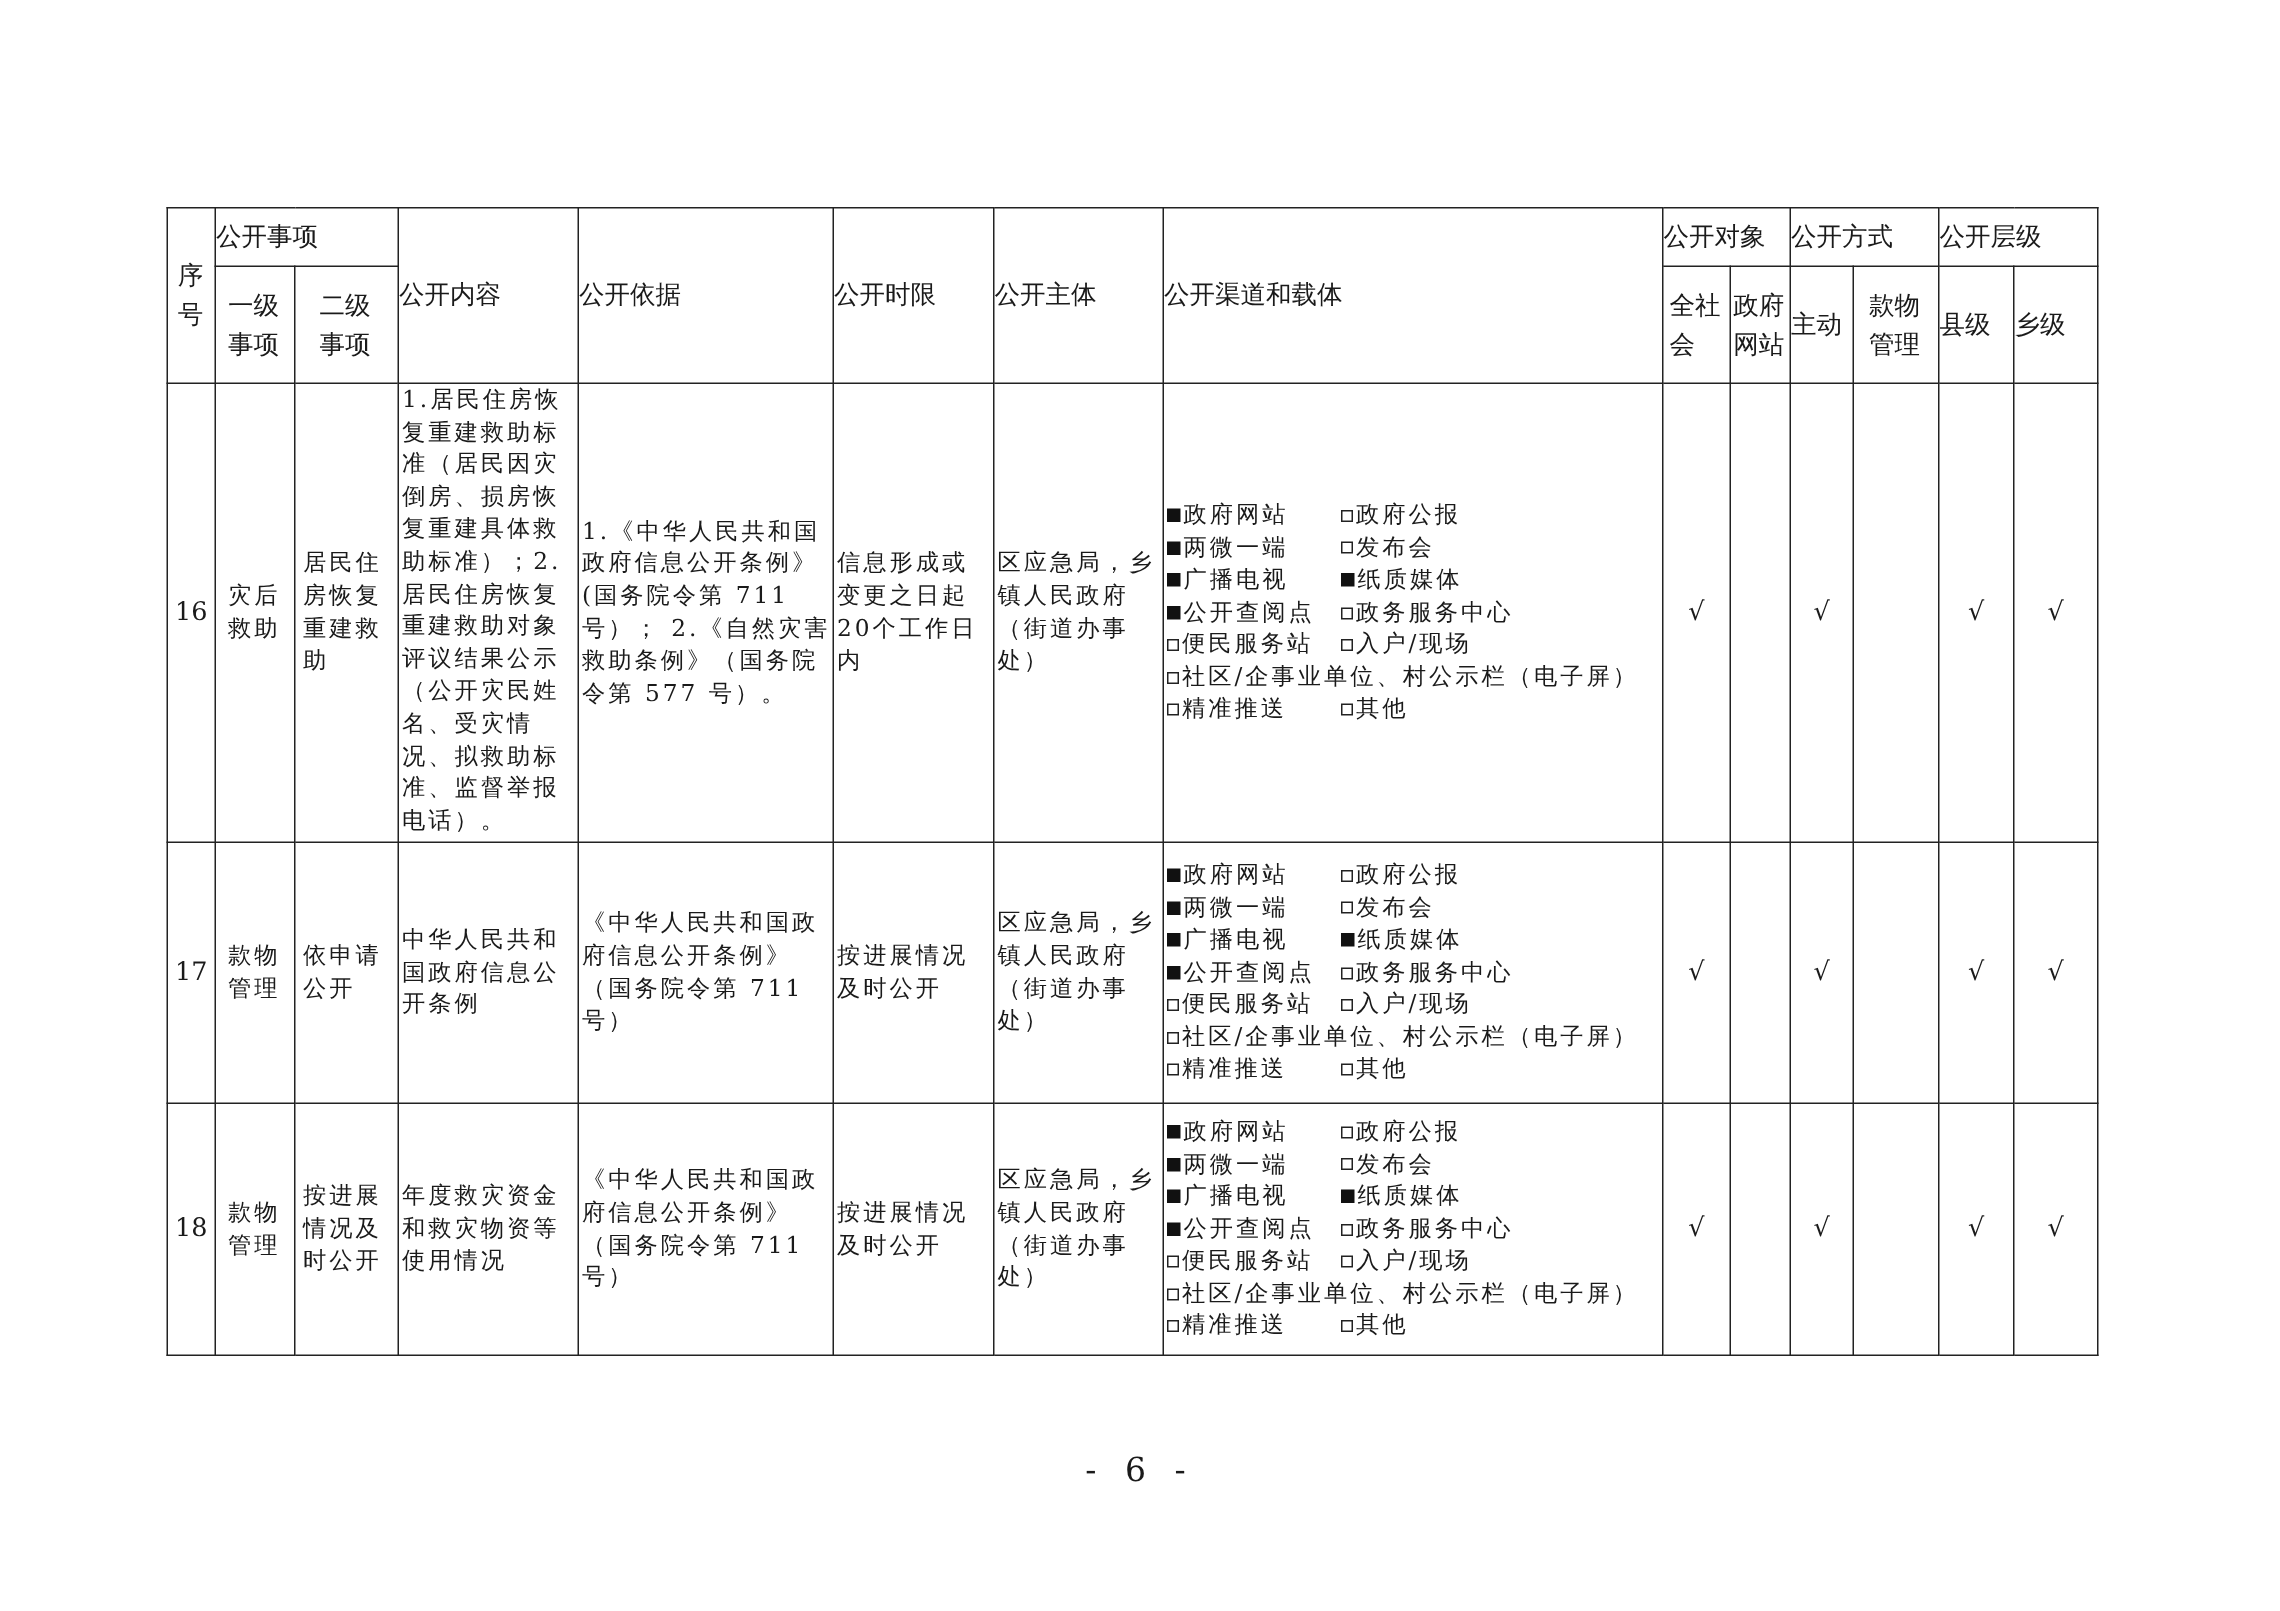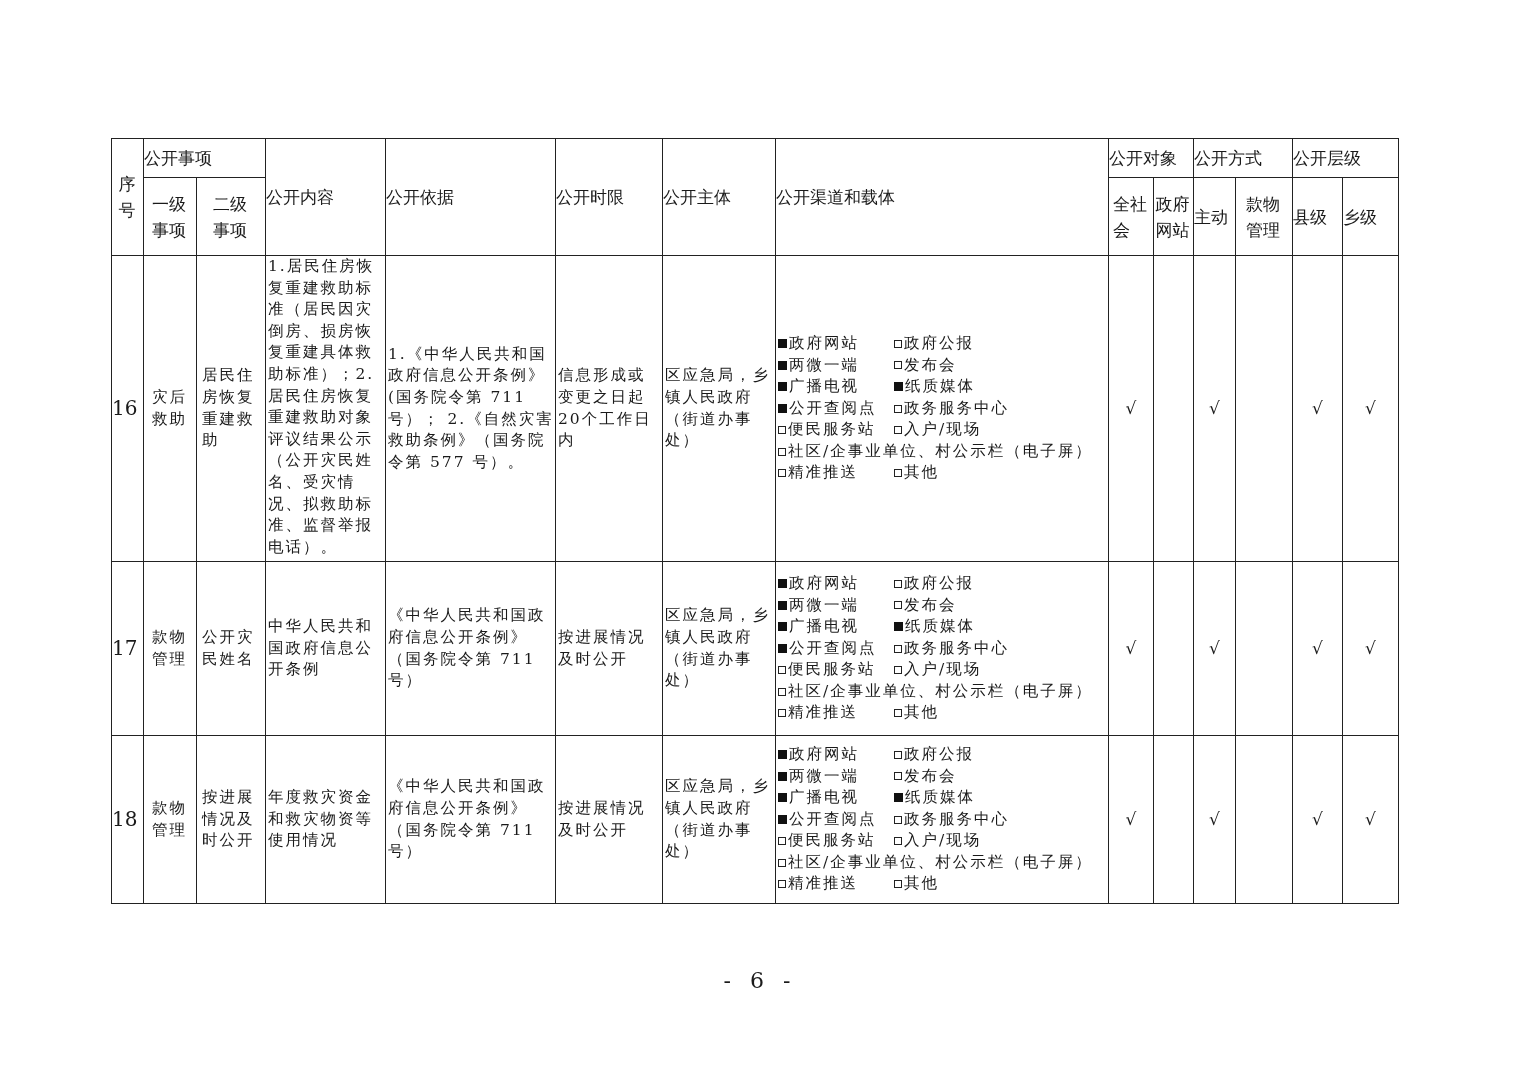--- a/index.html
+++ b/index.html
@@ -4,21 +4,21 @@
 <style>
   html, body { margin:0; padding:0; background:#ffffff; }
   body { width:1520px; height:1074px; position:relative; overflow:hidden;
          font-family:"DejaVu Serif","Liberation Serif",serif; color:#1a1a1a; }
   table.doc { position:absolute; left:111px; top:138px; border-collapse:collapse; table-layout:fixed; }
   table.doc td, table.doc th { border:1.2px solid #222; padding:0; vertical-align:middle; }
   th { font-family:"DejaVu Sans","Liberation Sans",sans-serif; font-weight:normal; font-size:17px; text-align:left; line-height:26px; }
   td { font-size:15.5px; line-height:21.6px; }
   .center { text-align:left; }
   .left { text-align:left; padding-left:2px !important; }
-  .num { font-size:20px; }
+  .num { font-size:17px; text-align:center; }
   .ch { letter-spacing:2px; }
   .channels { white-space:nowrap; font-size:15.5px; line-height:21.6px; padding-left:2px !important; }
   .channels .row { display:flex; }
   .channels .a { width:116px; display:flex; align-items:center; }
   .channels .b { display:flex; align-items:center; }
   .box { display:inline-block; width:9px; height:9px; margin-right:2px; box-sizing:border-box; }
   .box.on { background:#111; }
   .box.off { border:1px solid #222; width:8px; height:8px; }
   .check { font-size:17px; text-align:center; }
   .footer { position:absolute; top:968px; left:0; width:1520px; text-align:center; font-size:22px; letter-spacing:6px; }
@@ -169,21 +169,21 @@
       <td class="check">√</td>
       <td class="check">√</td>
     </tr>
 
     <tr style="height:174px">
       <td class="num">17</td>
       <td class="center">
           <div class="ch" style="width:36px;margin:auto;">款物管理</div>
         </td>
       <td class="center">
-          <div class="ch" style="width:58px;margin:auto;">公开灾民姓名</div>
+          <div class="ch" style="width:58px;margin:auto;">依申请公开</div>
         </td>
       <td class="left ch">中华人民共和国政府信息公开条例</td>
       <td class="left ch">《中华人民共和国政府信息公开条例》（国务院令第 711 号）</td>
       <td class="left ch">按进展情况及时公开</td>
       <td class="left ch">区应急局，乡镇人民政府（街道办事处）</td>
       <td class="channels">
           <div class="row">
             <span class="a">
               <span class="box on"></span>
               <span style="letter-spacing: 2px;">政府网站</span>

